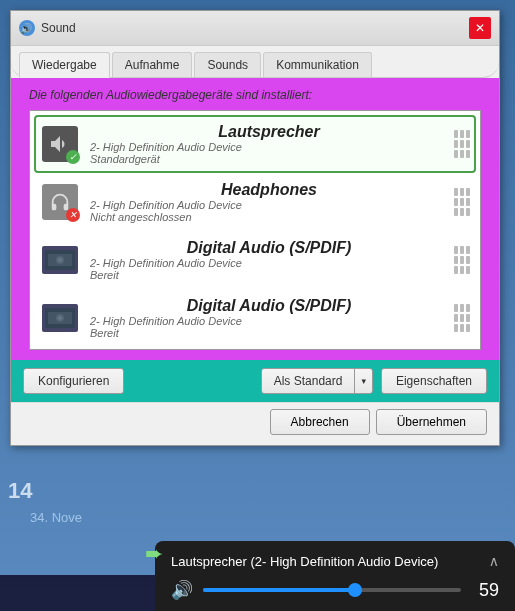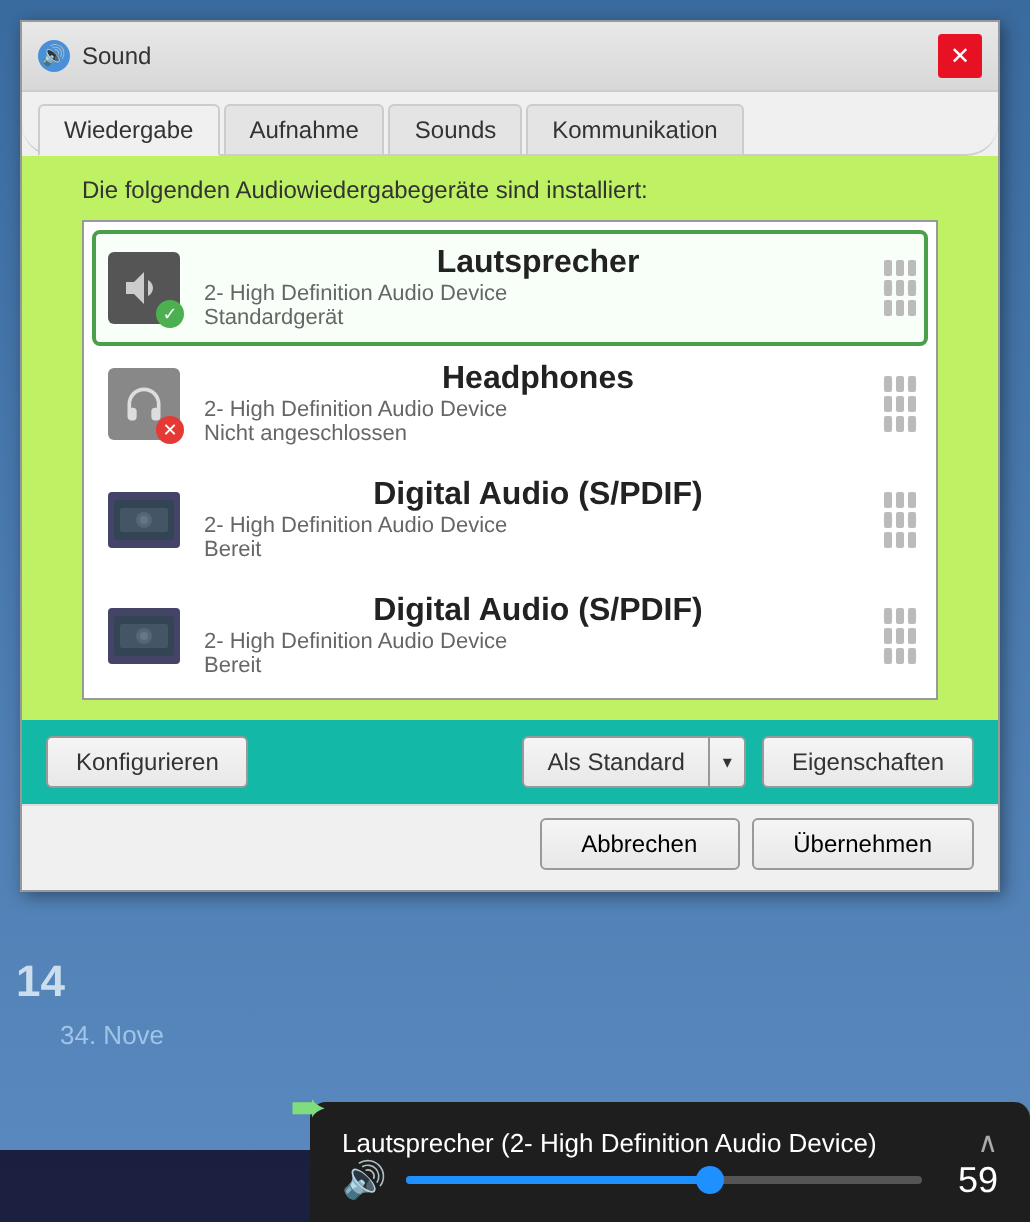--- a/index.html
+++ b/index.html
@@ -102,22 +102,23 @@
 
     .tab.active {
       background: #f0f0f0;
       border-bottom: 1px solid #f0f0f0;
       margin-bottom: -1px;
       z-index: 1;
     }
 
     
     .dialog-content {
-      padding: 10px 30px;
-      background: #bef264;
+      padding: 10px 18px;
+      background: #d946ef;
+      font-style: italic;
     }
 
     .section-label {
       font-size: 12px;
       color: #333;
       margin-bottom: 8px;
     }
 
     
     .device-list {
@@ -324,20 +325,21 @@
       background: #1e1e1e;
       border-radius: 8px 8px 0 0;
       z-index: 20;
       padding: 12px 16px 10px;
     }
 
     .volume-popup-header {
       display: flex;
       align-items: center;
       justify-content: space-between;
+      margin-bottom: 10px;
     }
 
     .volume-popup-title {
       color: #ffffff;
       font-size: 13px;
       font-weight: 400;
     }
 
     .volume-popup-chevron {
       color: #aaa;

